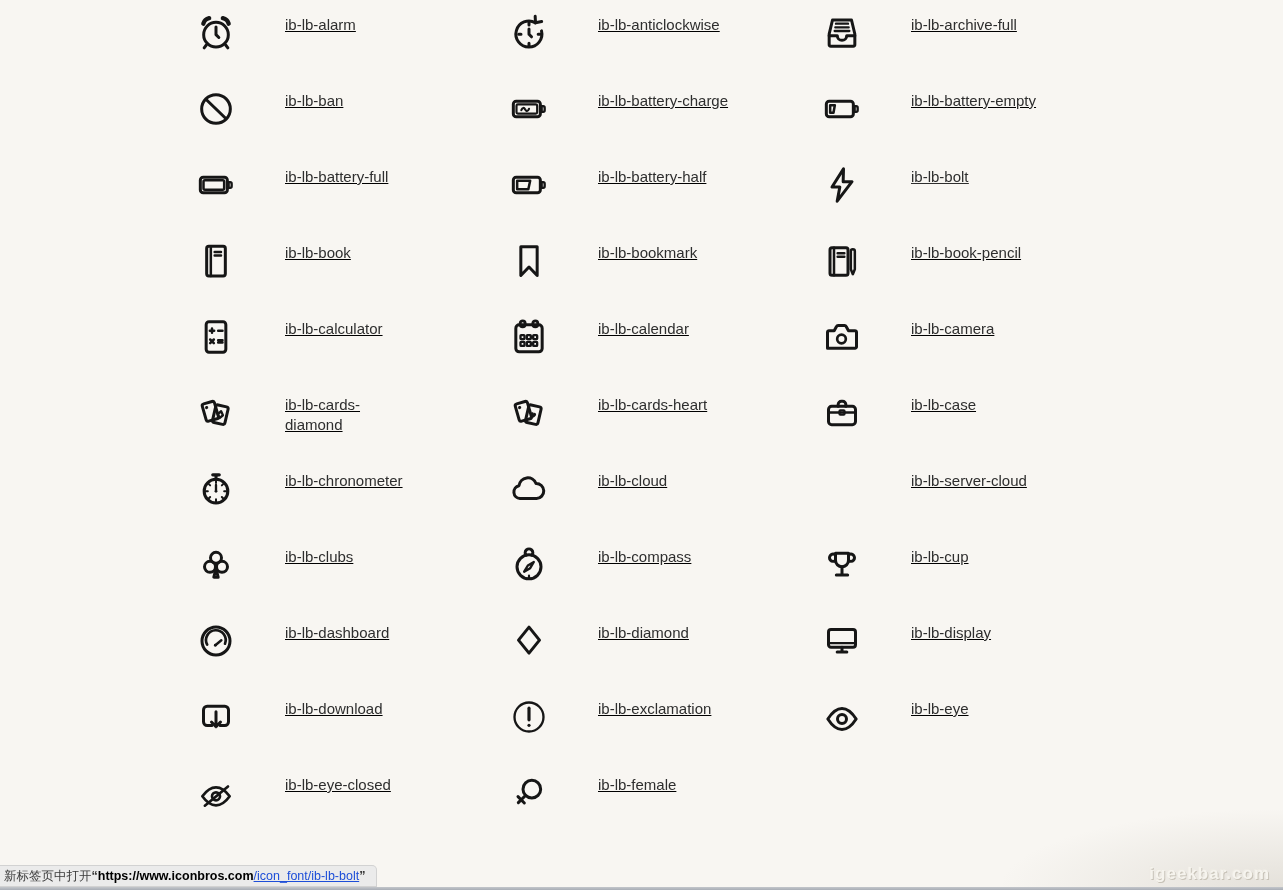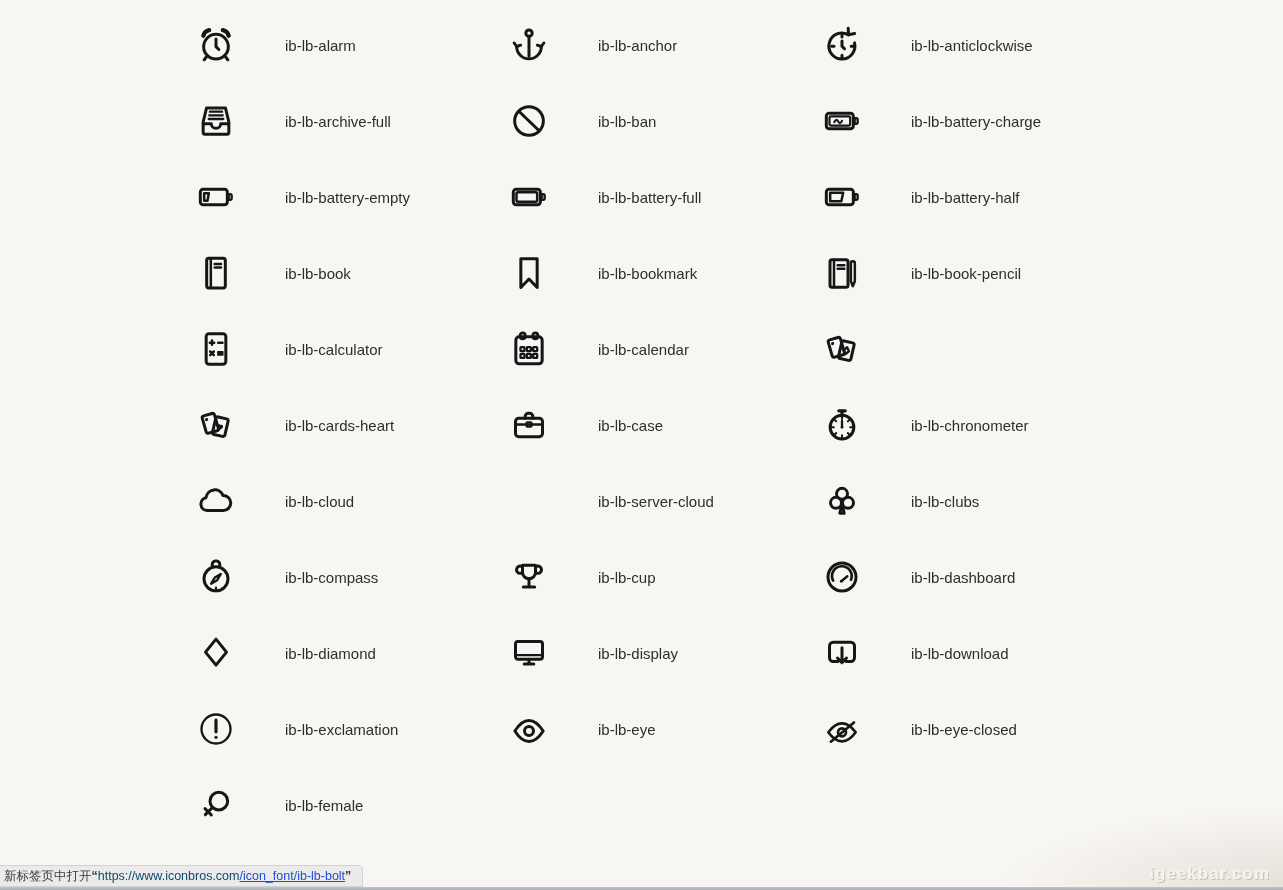--- a/index.html
+++ b/index.html
@@ -7,21 +7,21 @@
     width:1283px;height:890px;position:relative;overflow:hidden;
     background:#f8f6f2;
     font-family:"Liberation Sans", sans-serif;
   }
   .icon-grid{
     position:absolute;left:180px;top:0;
     display:grid;
     grid-template-columns:repeat(3,313px);
     grid-auto-rows:76px;
   }
-  .cell{display:flex;align-items:center;}
+  .cell{display:flex;align-items:flex-start;text-decoration:underline;}
   .iconbox{
     width:40px;height:40px;flex:none;
     margin-left:16px;margin-top:13px;
     color:#161616;
   }
   .iconbox svg{
     width:40px;height:40px;display:block;
     fill:none;stroke:currentColor;stroke-width:1.8;
     stroke-linecap:round;stroke-linejoin:round;
   }
@@ -45,21 +45,21 @@
     text-align:right;
   }
   .status-bar{
     position:absolute;left:-7px;bottom:3px;height:20px;
     background:#ebebeb;border:1px solid #d2d2d2;border-left:none;
     border-top-right-radius:5px;
     padding:0 11px 0 11px;
     font-size:12.5px;line-height:20px;white-space:nowrap;
     color:#3a3a3a;
   }
-  .status-bar .domain{font-weight:normal;color:#0c4a6e;}
+  .status-bar .domain{font-weight:bold;color:#000000;}
   .status-bar .path{color:#1d4ed8;text-decoration:underline;}
   .status-bar .q{font-weight:bold;color:#333;}
   .bottom-edge{
     position:absolute;left:0;right:0;bottom:0;height:3px;
     background:linear-gradient(#c3c6cb,#a8adb5);
   }
 </style>
 </head>
 <body>
 
@@ -72,31 +72,20 @@
           <path d="M6.2 19.2 L4.9 20.9 M17.8 19.2 L19.1 20.9"></path>
           <path d="M7.9 3.1 A4.6 4.6 0 0 0 4.4 6.4" stroke-width="2.6"></path>
           <path d="M16.1 3.1 A4.6 4.6 0 0 1 19.6 6.4" stroke-width="2.6"></path>
         </svg>
       </div>
       <a class="label">ib-lb-alarm</a>
     </div>
     <div class="cell">
       <div class="iconbox">
         <svg viewBox="0 0 24 24" aria-hidden="true">
-          <circle cx="12" cy="4.9" r="1.9"></circle>
-          <path d="M12 6.8 V18.6"></path>
-          <path d="M4.6 12.9 A7.4 7.4 0 0 0 19.4 12.9"></path>
-          <path d="M4.6 12.9 L3.1 10.8 M4.6 12.9 L7 12.1 M19.4 12.9 L20.9 10.8 M19.4 12.9 L17 12.1"></path>
-        </svg>
-      </div>
-      <a class="label">ib-lb-anchor</a>
-    </div>
-    <div class="cell">
-      <div class="iconbox">
-        <svg viewBox="0 0 24 24" aria-hidden="true">
           <path d="M15.9 5.9 A7.8 7.8 0 1 0 19.5 10.7"></path>
           <path d="M15.9 5.9 L15.7 2 M15.9 5.9 L19.6 5.1"></path>
           <path d="M12 5.8 V7.2 M12 18.2 V19.6 M5.8 12.7 H7.2 M17.5 12.7 H18.9"></path>
           <path d="M12 12.7 V9.6 M12 12.7 L13.5 14.3"></path>
         </svg>
       </div>
       <a class="label">ib-lb-anticlockwise</a>
     </div>
     <div class="cell">
       <div class="iconbox">
@@ -150,20 +139,28 @@
     </div>
     <div class="cell">
       <div class="iconbox">
         <svg viewBox="0 0 24 24" aria-hidden="true">
           <rect x="2.6" y="7.3" width="16.2" height="9.4" rx="1.7"></rect>
           <path d="M19.6 10.3 H20.5 A0.9 0.9 0 0 1 21.4 11.2 V12.8 A0.9 0.9 0 0 1 20.5 13.7 H19.6 Z" stroke-width="1.4"></path>
           <path d="M4.9 9.5 H12.7 L11.6 14.5 H4.9 Z" stroke-width="1.5"></path>
         </svg>
       </div>
       <a class="label">ib-lb-battery-half</a>
+    </div>
+    <div class="cell">
+      <div class="iconbox">
+        <svg viewBox="0 0 24 24" aria-hidden="true">
+          <path d="M12.9 2.3 L6 13.2 H10.7 L9.1 21.7 L18 10 H12.7 Z"></path>
+        </svg>
+      </div>
+      <a class="label underlined">ib-lb-bolt</a>
     </div>
     <div class="cell">
       <div class="iconbox">
         <svg viewBox="0 0 24 24" aria-hidden="true">
           <rect x="6.4" y="3.2" width="11.2" height="17.8" rx="1.3"></rect>
           <path d="M8.9 3.2 V21 M11.2 6.6 H15 M11.2 8.7 H15" stroke-width="1.5"></path>
         </svg>
       </div>
       <a class="label">ib-lb-book</a>
     </div>
@@ -206,30 +203,40 @@
           <rect x="6.9" y="14.9" width="2.4" height="2.4" rx="0.4" stroke-width="1.4"></rect>
           <rect x="10.7" y="14.9" width="2.4" height="2.4" rx="0.4" stroke-width="1.4"></rect>
           <rect x="14.5" y="14.9" width="2.4" height="2.4" rx="0.4" stroke-width="1.4"></rect>
         </svg>
       </div>
       <a class="label">ib-lb-calendar</a>
     </div>
     <div class="cell">
       <div class="iconbox">
         <svg viewBox="0 0 24 24" aria-hidden="true">
+          <path d="M3.3 18.7 V9.1 A0.9 0.9 0 0 1 4.2 8.2 H7.3 L8.7 5.7 A1.1 1.1 0 0 1 9.7 5.1 H13.5 A1.1 1.1 0 0 1 14.5 5.7 L15.9 8.2 H19.8 A0.9 0.9 0 0 1 20.7 9.1 V17.8 A0.9 0.9 0 0 1 19.8 18.7 Z"></path>
+          <circle cx="11.7" cy="13.2" r="2.6" stroke-width="1.6"></circle>
+        </svg>
+      </div>
+      <a class="label">ib-lb-camera</a>
+    </div>
+    <div class="cell">
+      <div class="iconbox">
+        <svg viewBox="0 0 24 24" aria-hidden="true">
           <g transform="rotate(-16 8.6 11)">
             <rect x="4.8" y="5.6" width="7.6" height="10.8" rx="1.2"></rect>
             <path d="M7.1 8.2 l0.01 0" stroke-width="1.9"></path>
           </g>
           <g transform="rotate(13 14.6 13)">
             <rect x="10.8" y="7.6" width="7.6" height="10.8" rx="1.2"></rect>
             <path d="M14.6 10.9 l1.6 2.1 -1.6 2.1 -1.6 -2.1 Z" stroke-width="1.4"></path>
           </g>
         </svg>
       </div>
+      <a class="label wrap">ib-lb-cards-diamond</a>
     </div>
     <div class="cell">
       <div class="iconbox">
         <svg viewBox="0 0 24 24" aria-hidden="true">
           <g transform="rotate(-16 8.6 11)">
             <rect x="4.8" y="5.6" width="7.6" height="10.8" rx="1.2"></rect>
             <path d="M7.1 8.2 l0.01 0" stroke-width="1.9"></path>
           </g>
           <g transform="rotate(13 14.6 13)">
             <rect x="10.8" y="7.6" width="7.6" height="10.8" rx="1.2"></rect>

